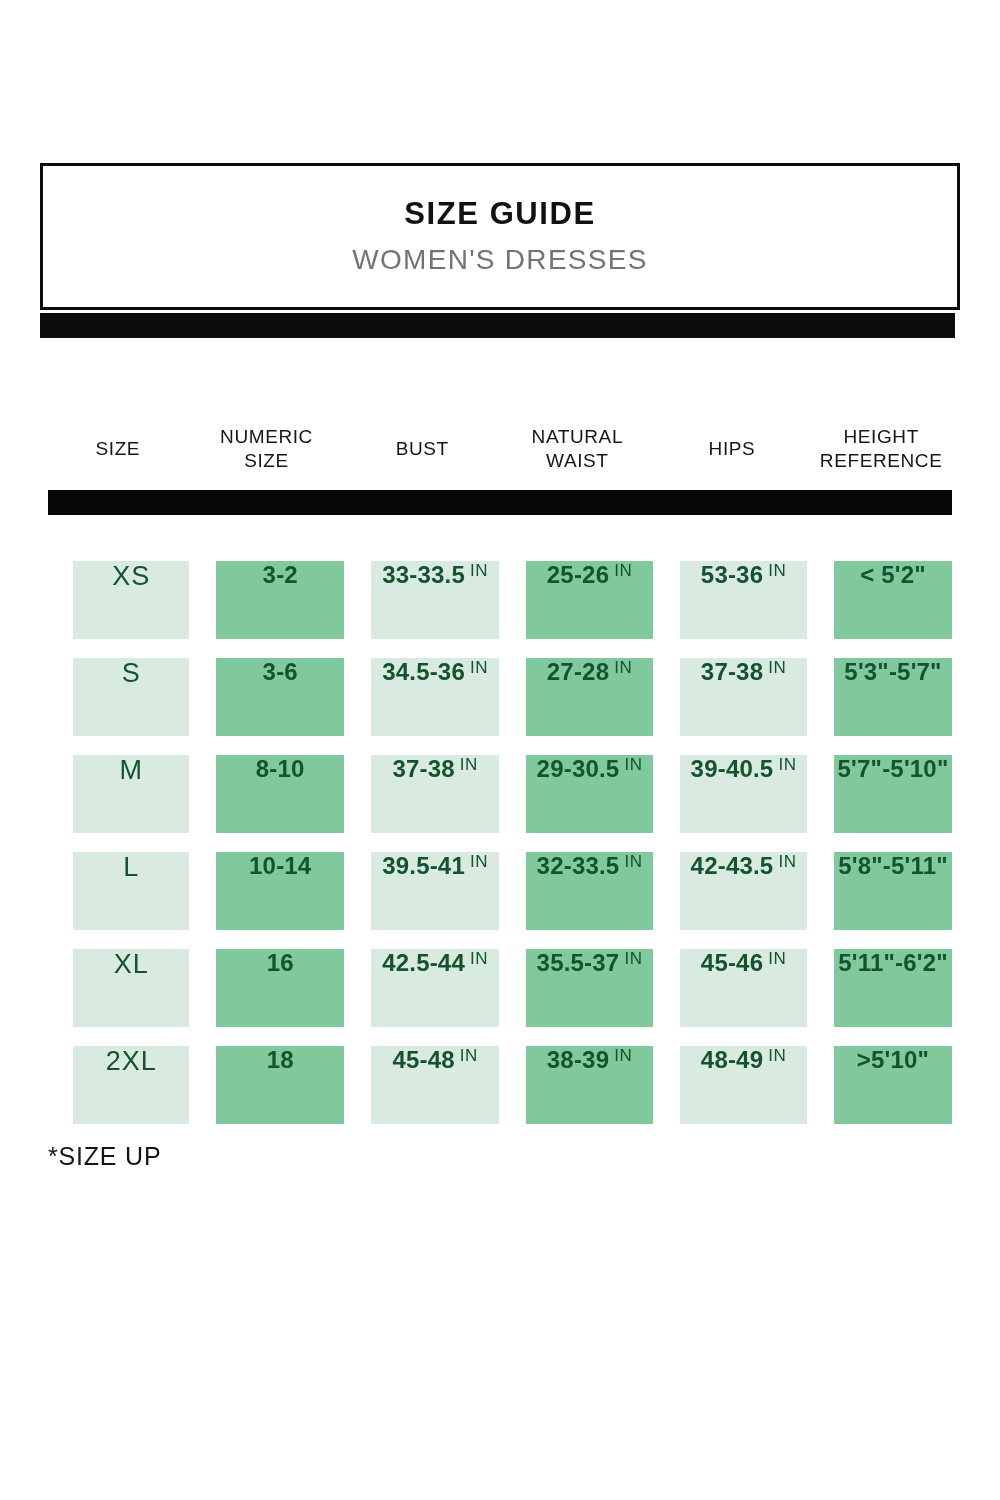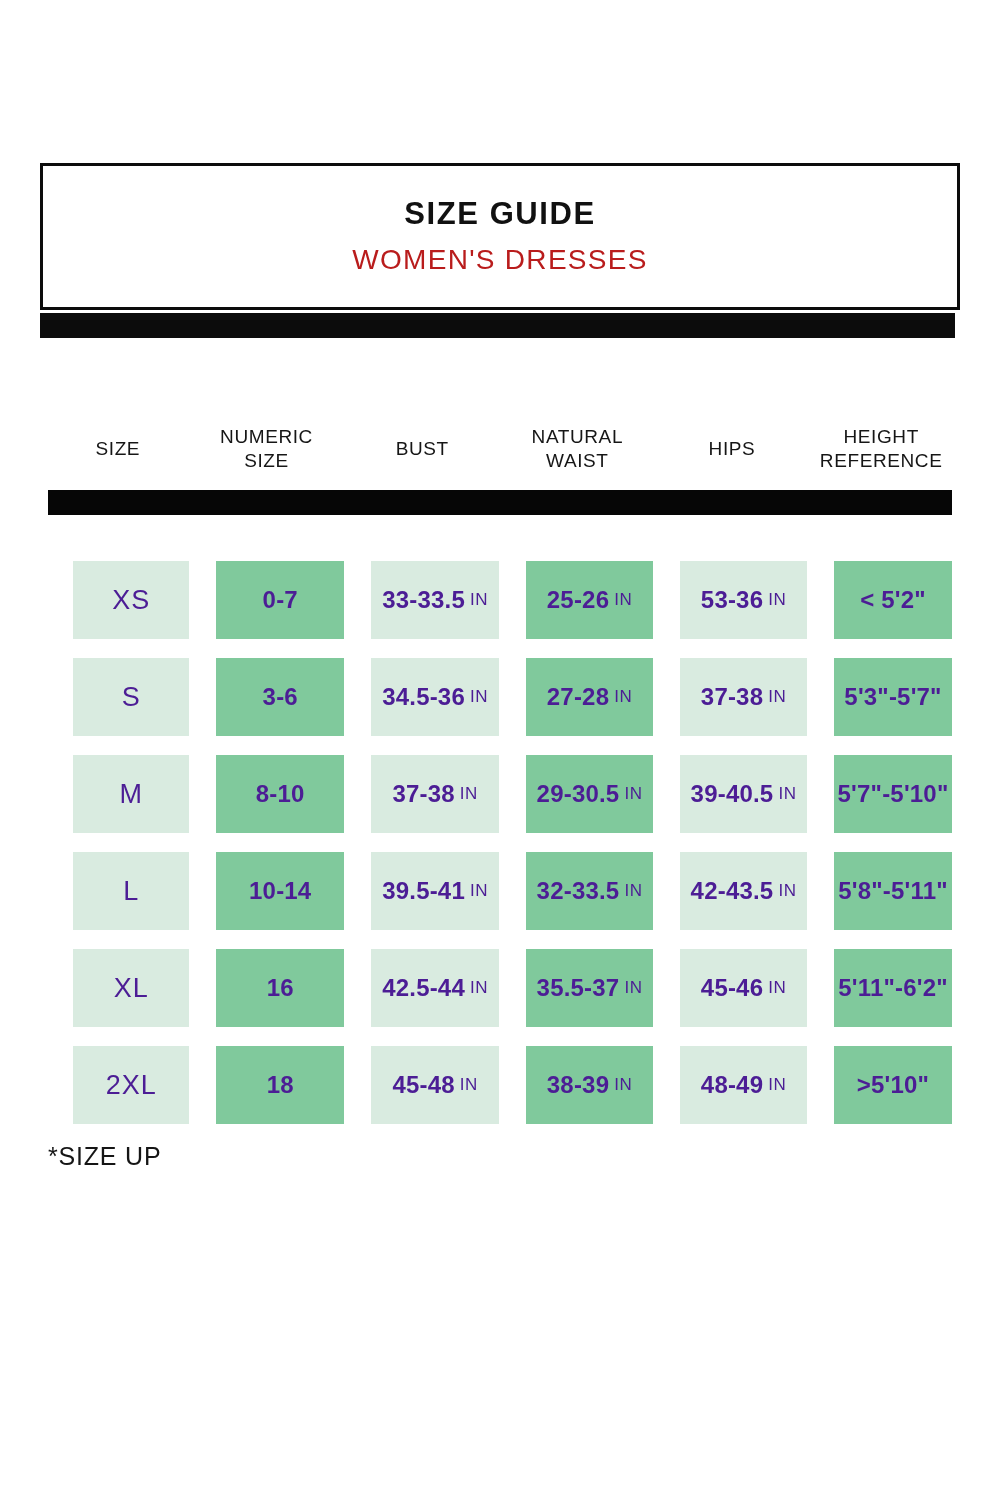--- a/index.html
+++ b/index.html
@@ -42,21 +42,21 @@
     font-weight: 700;
     letter-spacing: 1.6px;
     color: #111111;
     line-height: 1.1;
     margin-bottom: 14px;
   }
   .title-sub {
     font-size: 28px;
     font-weight: 400;
     letter-spacing: 1.3px;
-    color: #b91c1c;
+    color: #737373;
     line-height: 1.1;
   }
   .title-rule {
     position: absolute;
     left: 40px;
     top: 313px;
     width: 915px;
     height: 25px;
     background: #0c0c0c;
   }
@@ -100,27 +100,26 @@
     width: 904px;
   }
   .row {
     display: flex;
     height: 78px;
     margin-bottom: 19px;
   }
   .row:last-child { margin-bottom: 0; }
   .cell {
     display: flex;
-    align-items: center;
     justify-content: center;
     text-align: center;
     box-sizing: border-box;
     font-size: 24px;
     font-weight: 700;
-    color: #4c1d95;
+    color: #14532d;
     letter-spacing: 0.2px;
     padding: 0 3px;
     white-space: nowrap;
     margin-left: 25px;
   }
   .cell.shade-light { background: #d9ebe0; }
   .cell.shade-mid   { background: #80c99c; }
   .cell.size-label {
     font-weight: 400;
     font-size: 27px;
@@ -184,21 +183,21 @@
       </div>
     </div>
   <div class="header-rule"></div>
 
   <div class="table-body">
       <div class="row">
         <div class="cell c0 shade-light size-label">
           <span>XS</span>
         </div>
         <div class="cell c1 shade-mid">
-          <span>0-7</span>
+          <span>3-2</span>
         </div>
         <div class="cell c2 shade-light">
           <span>33-33.5</span>
           <span class="unit">IN</span>
         </div>
         <div class="cell c3 shade-mid">
           <span>25-26</span>
           <span class="unit">IN</span>
         </div>
         <div class="cell c4 shade-light">

